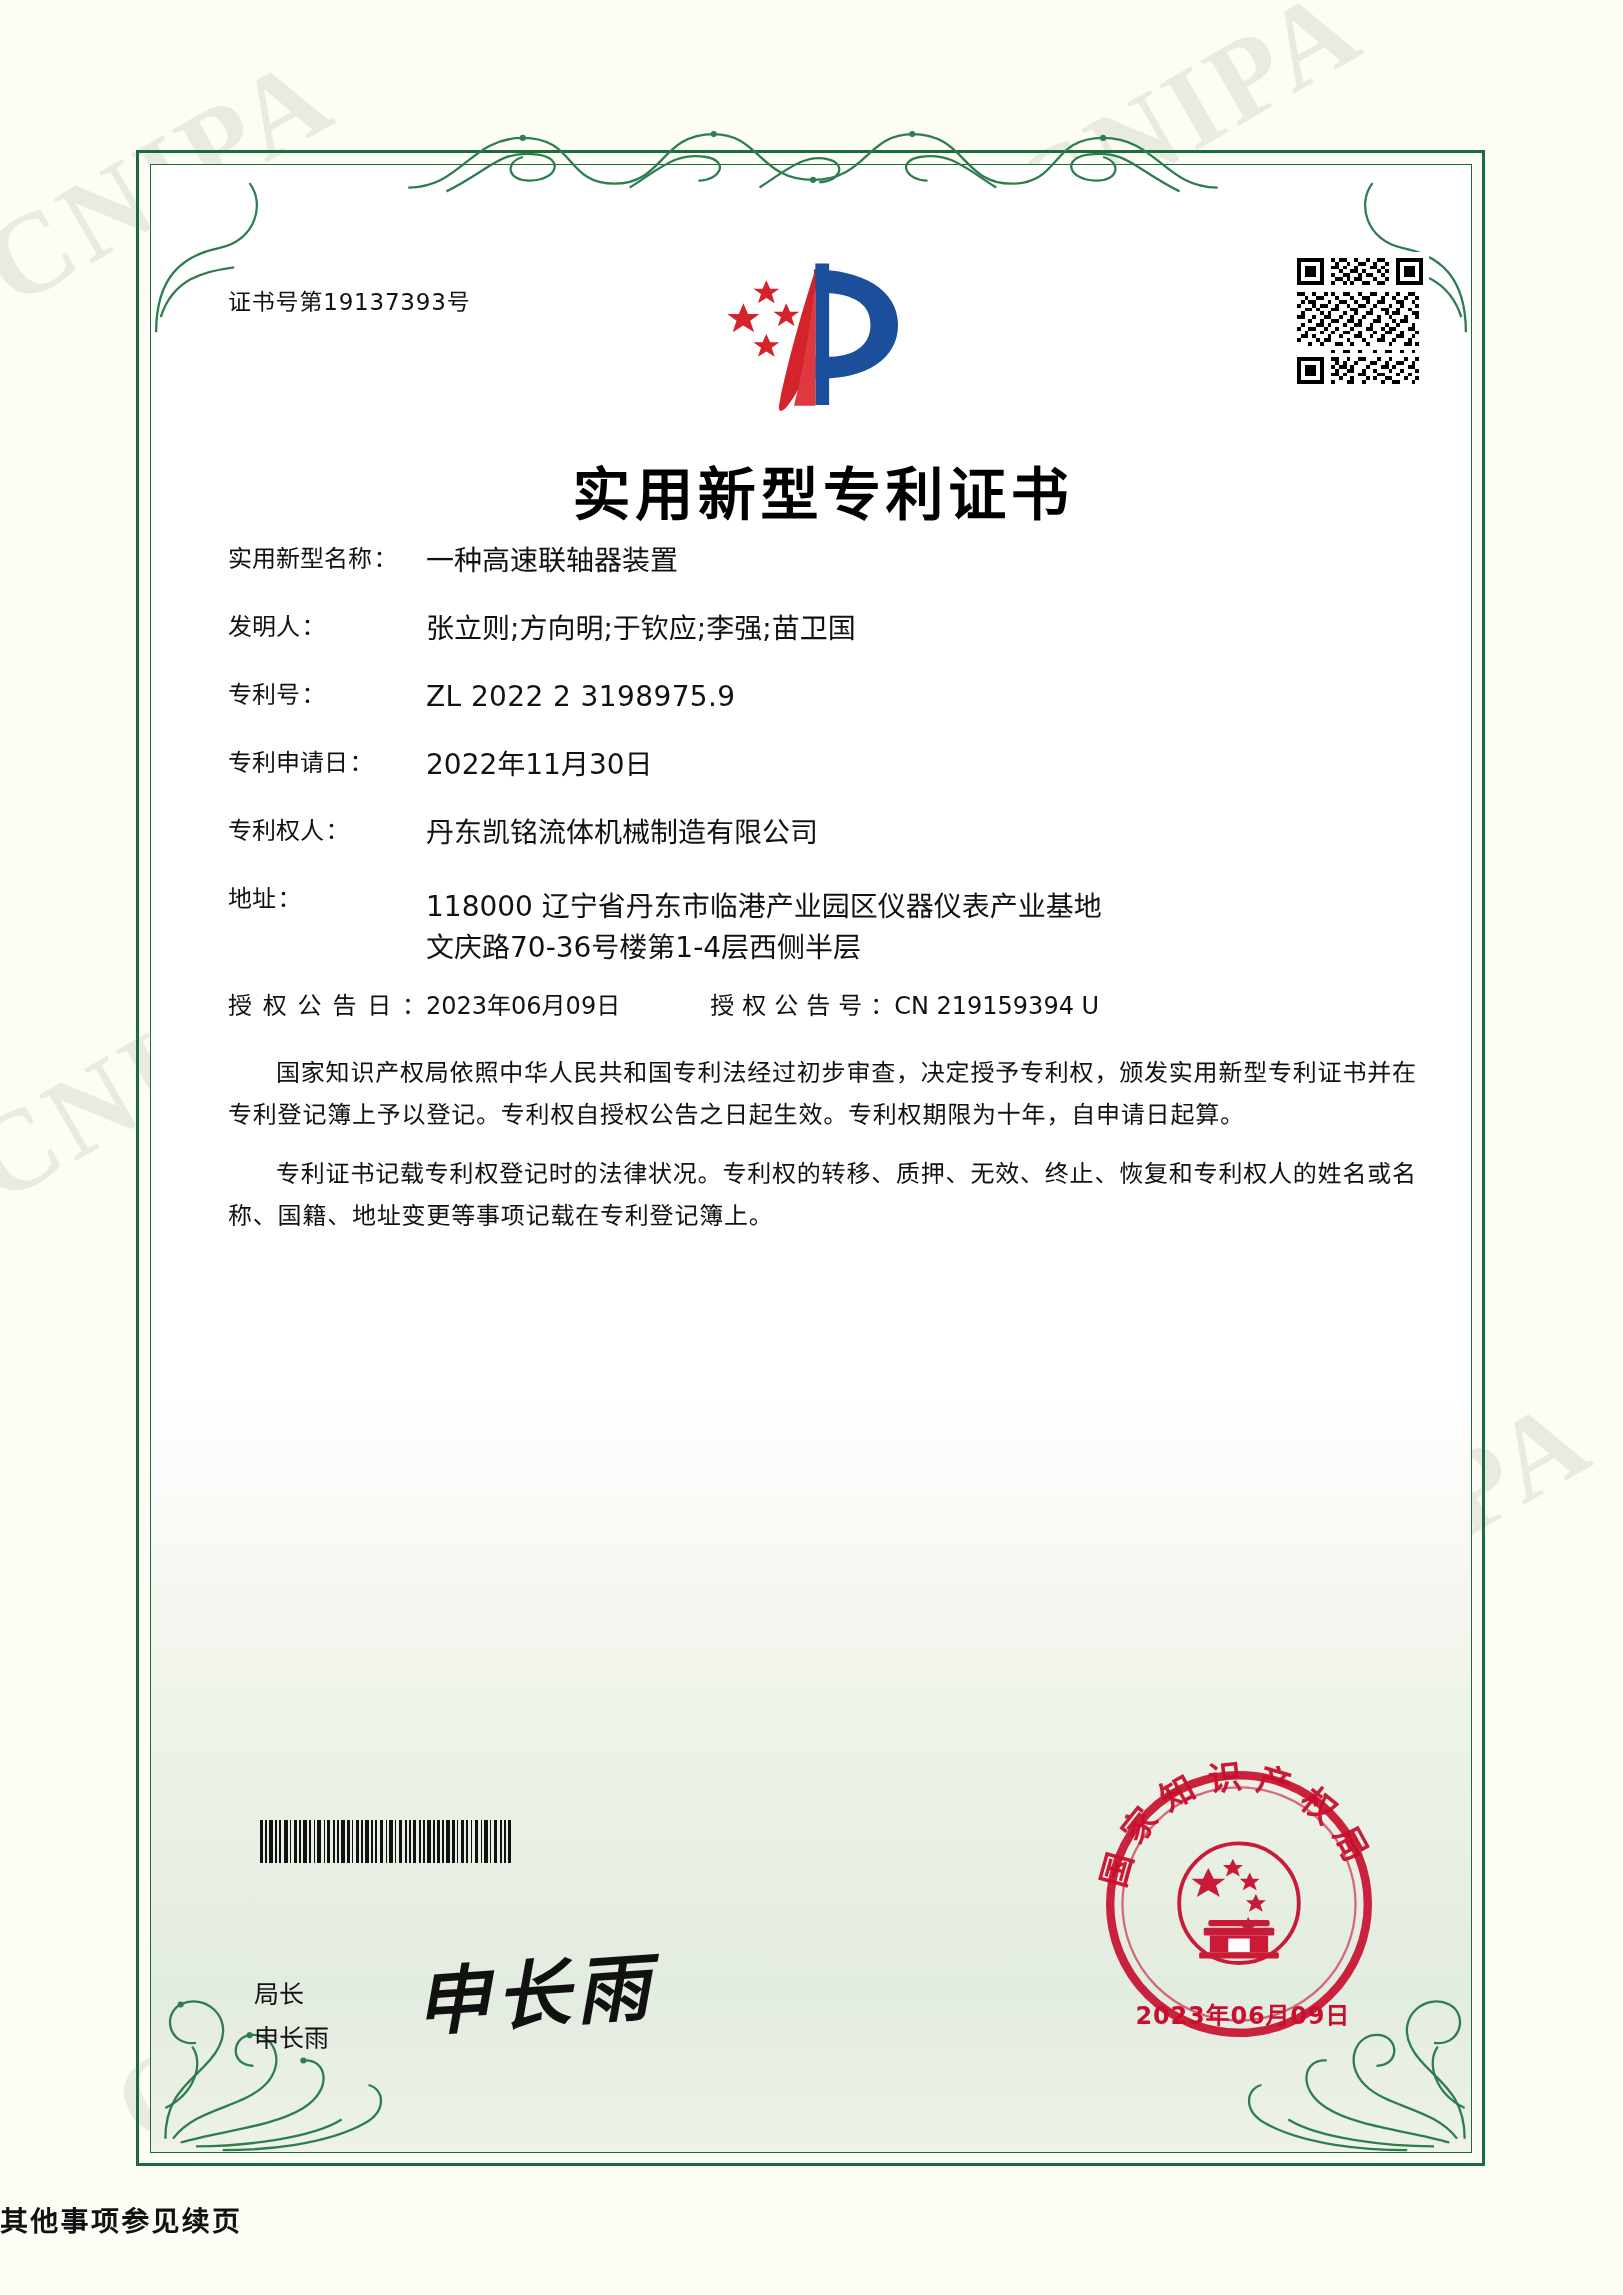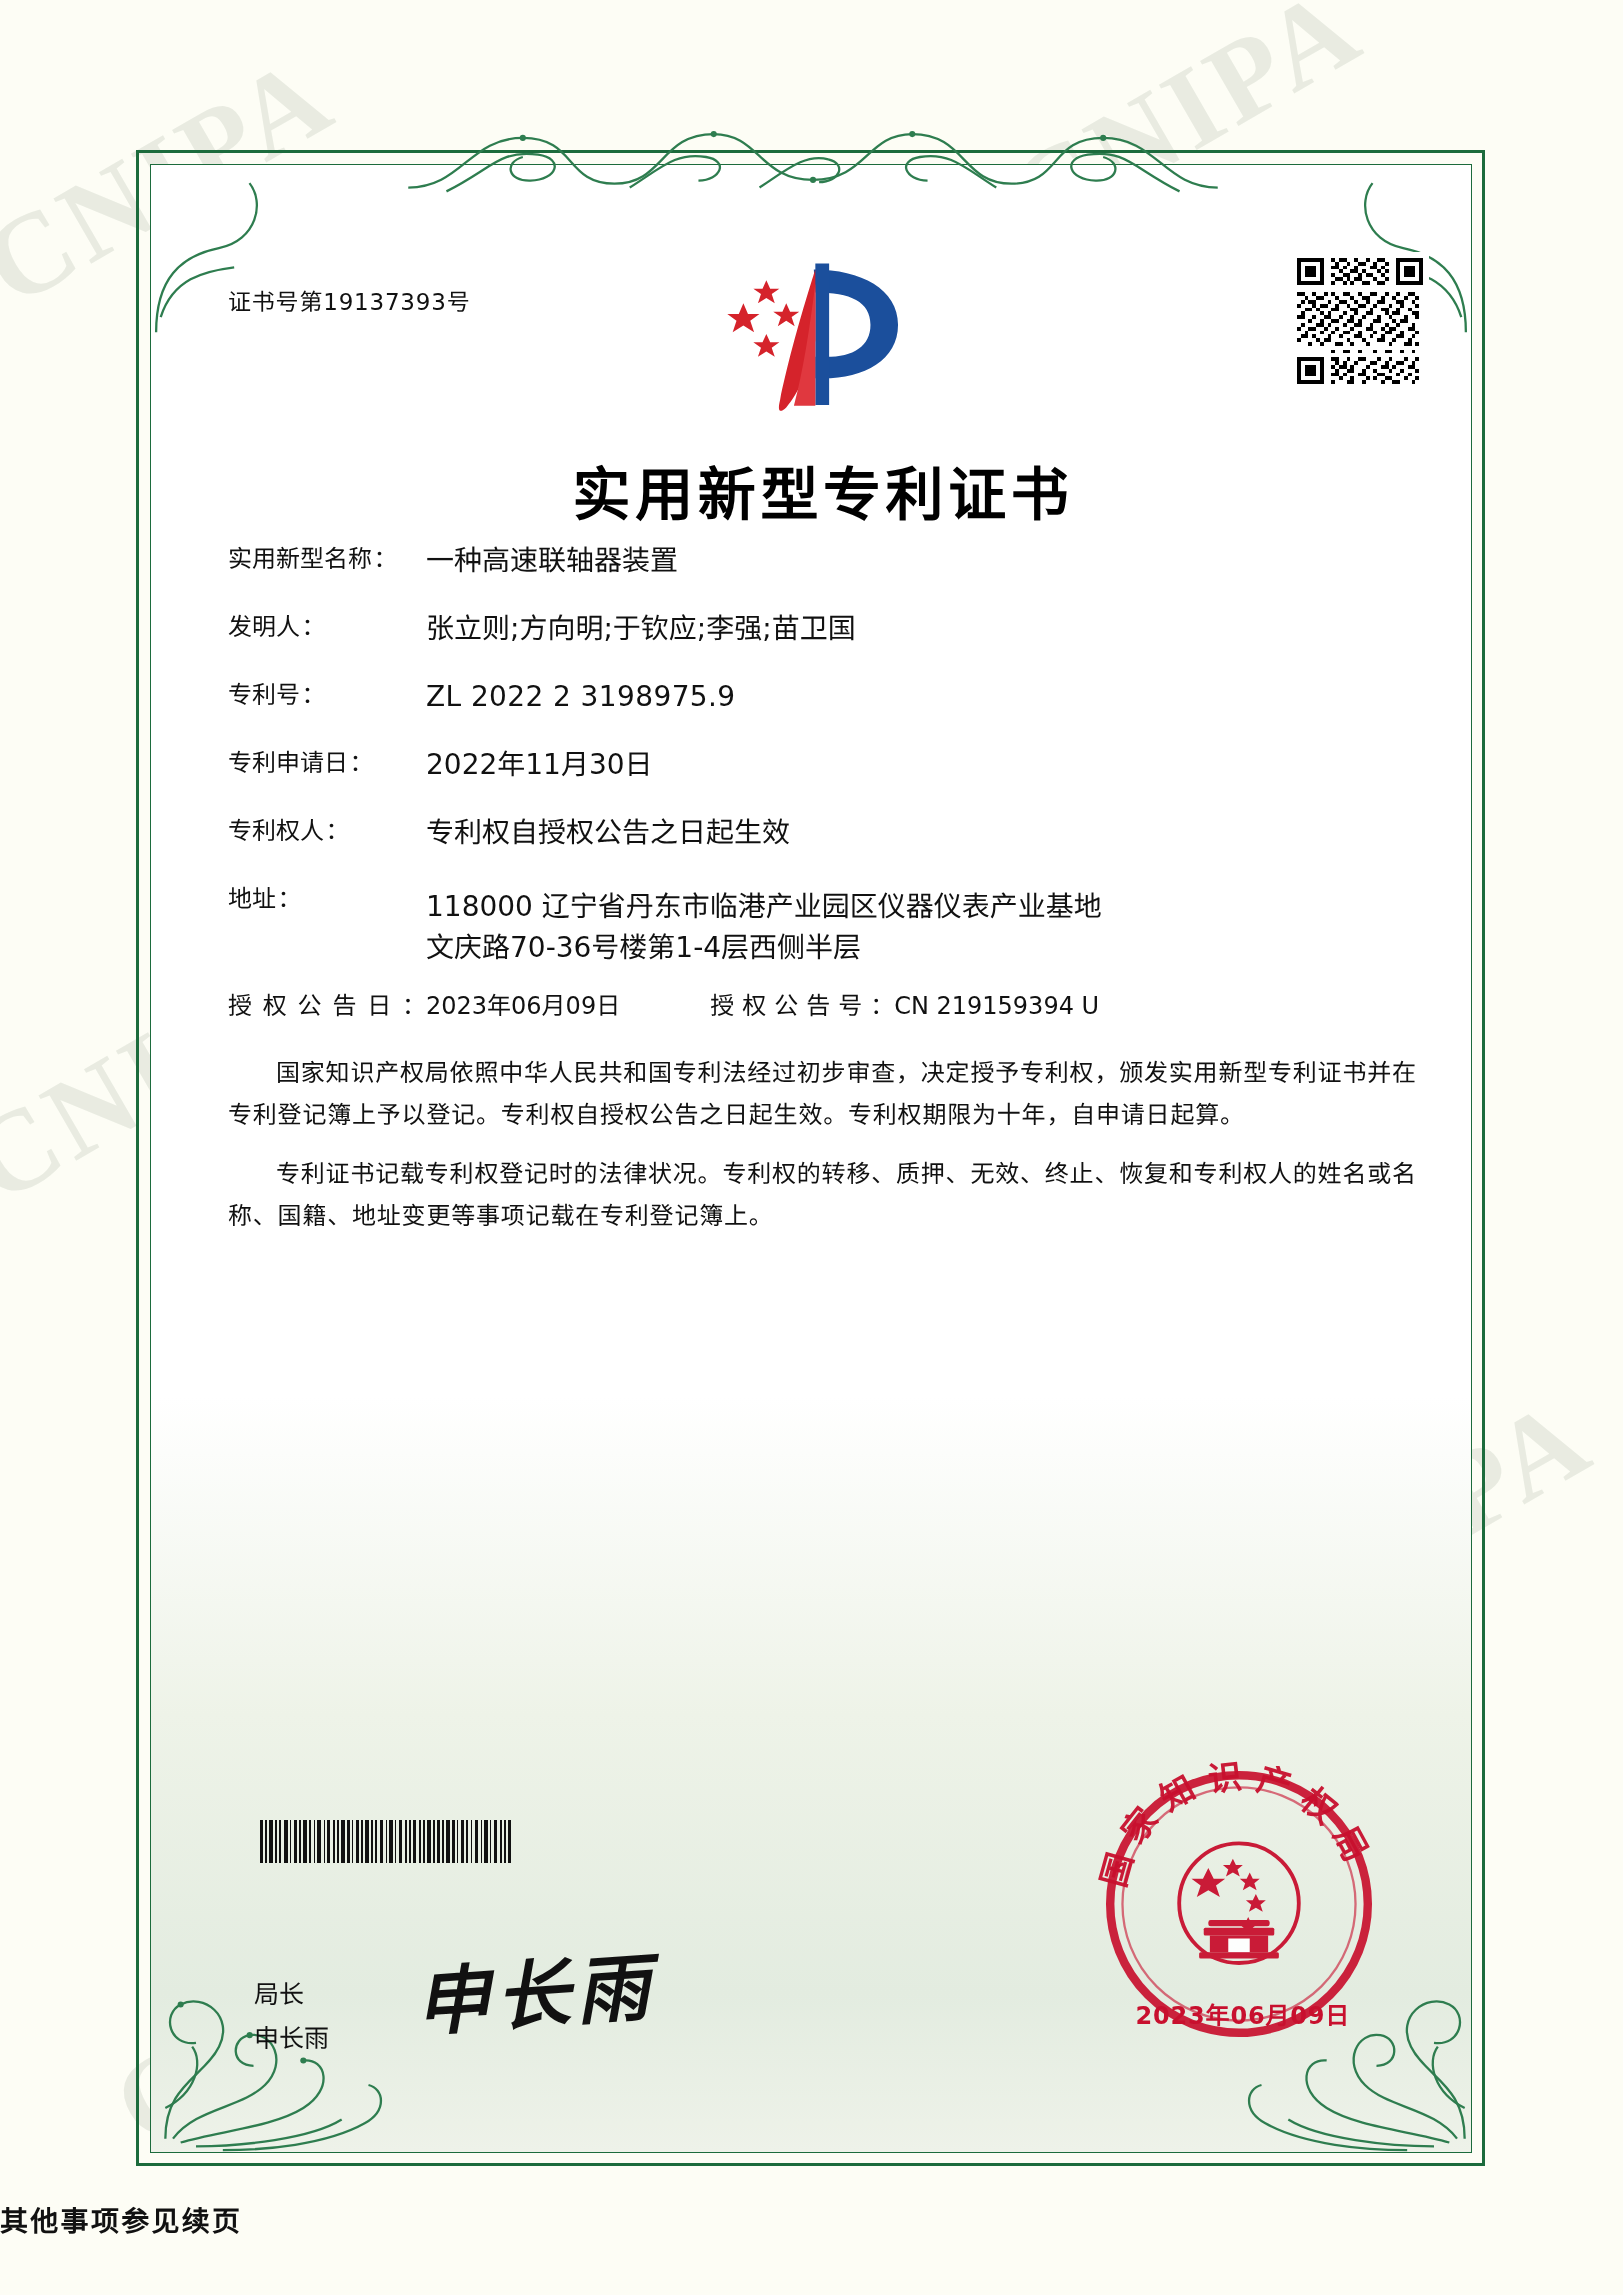--- a/index.html
+++ b/index.html
@@ -515,21 +515,21 @@
     </div>
 
     <div class="row">
       <div class="lab">
           <span>专</span>
           <span>利</span>
           <span>权</span>
           <span>人</span>
           <span class="colon">：</span>
         </div>
-      <div class="val">专利权自授权公告之日起生效</div>
+      <div class="val">丹东凯铭流体机械制造有限公司</div>
     </div>
 
     <div class="row addr">
       <div class="lab">
           <span>地</span>
           <span>址</span>
           <span class="colon">：</span>
         </div>
       <div class="val">118000 辽宁省丹东市临港产业园区仪器仪表产业基地
 文庆路70-36号楼第1-4层西侧半层</div>

